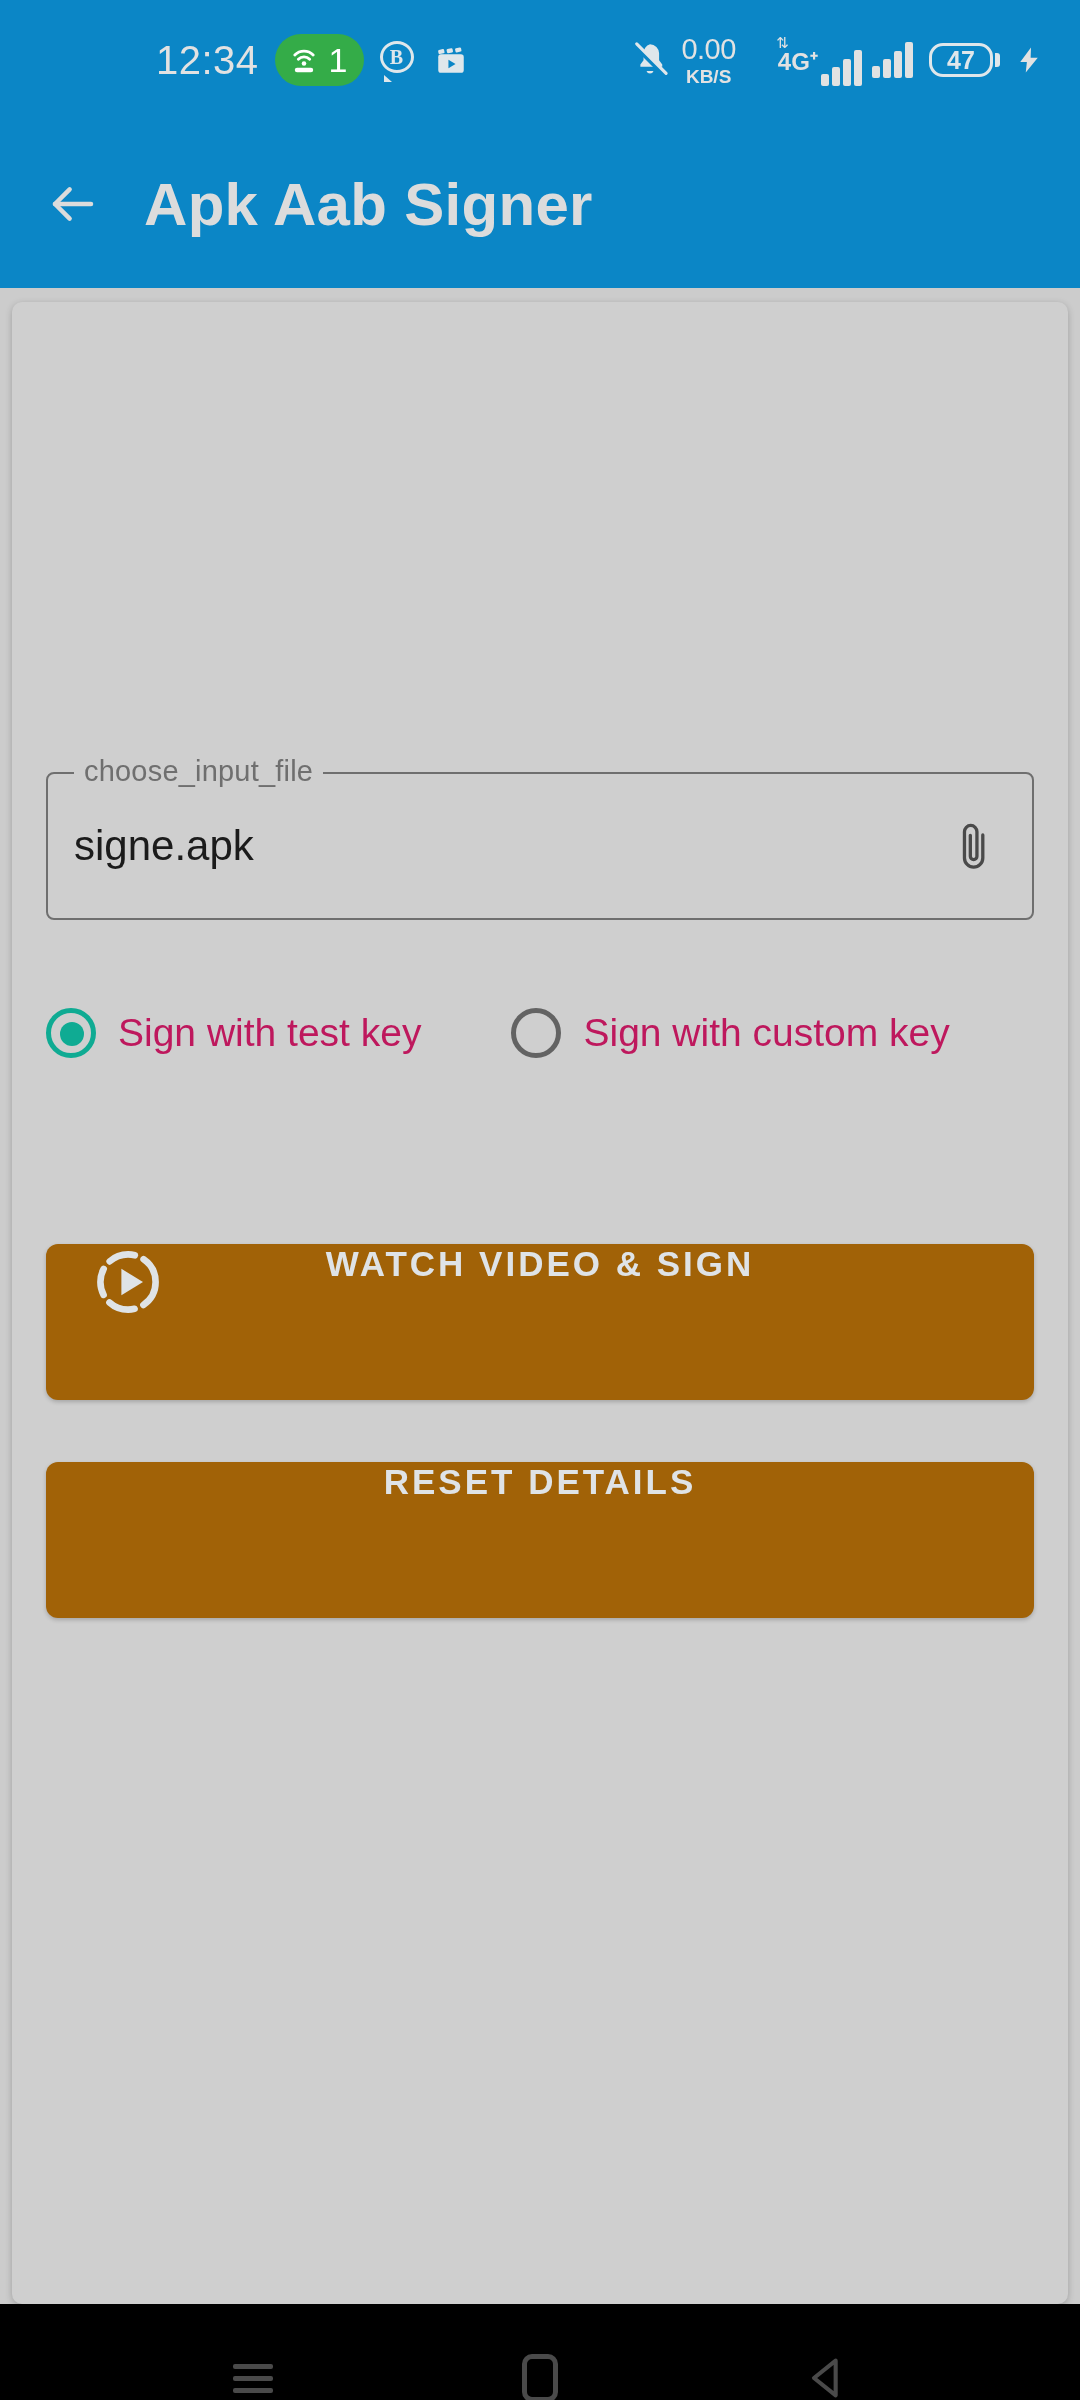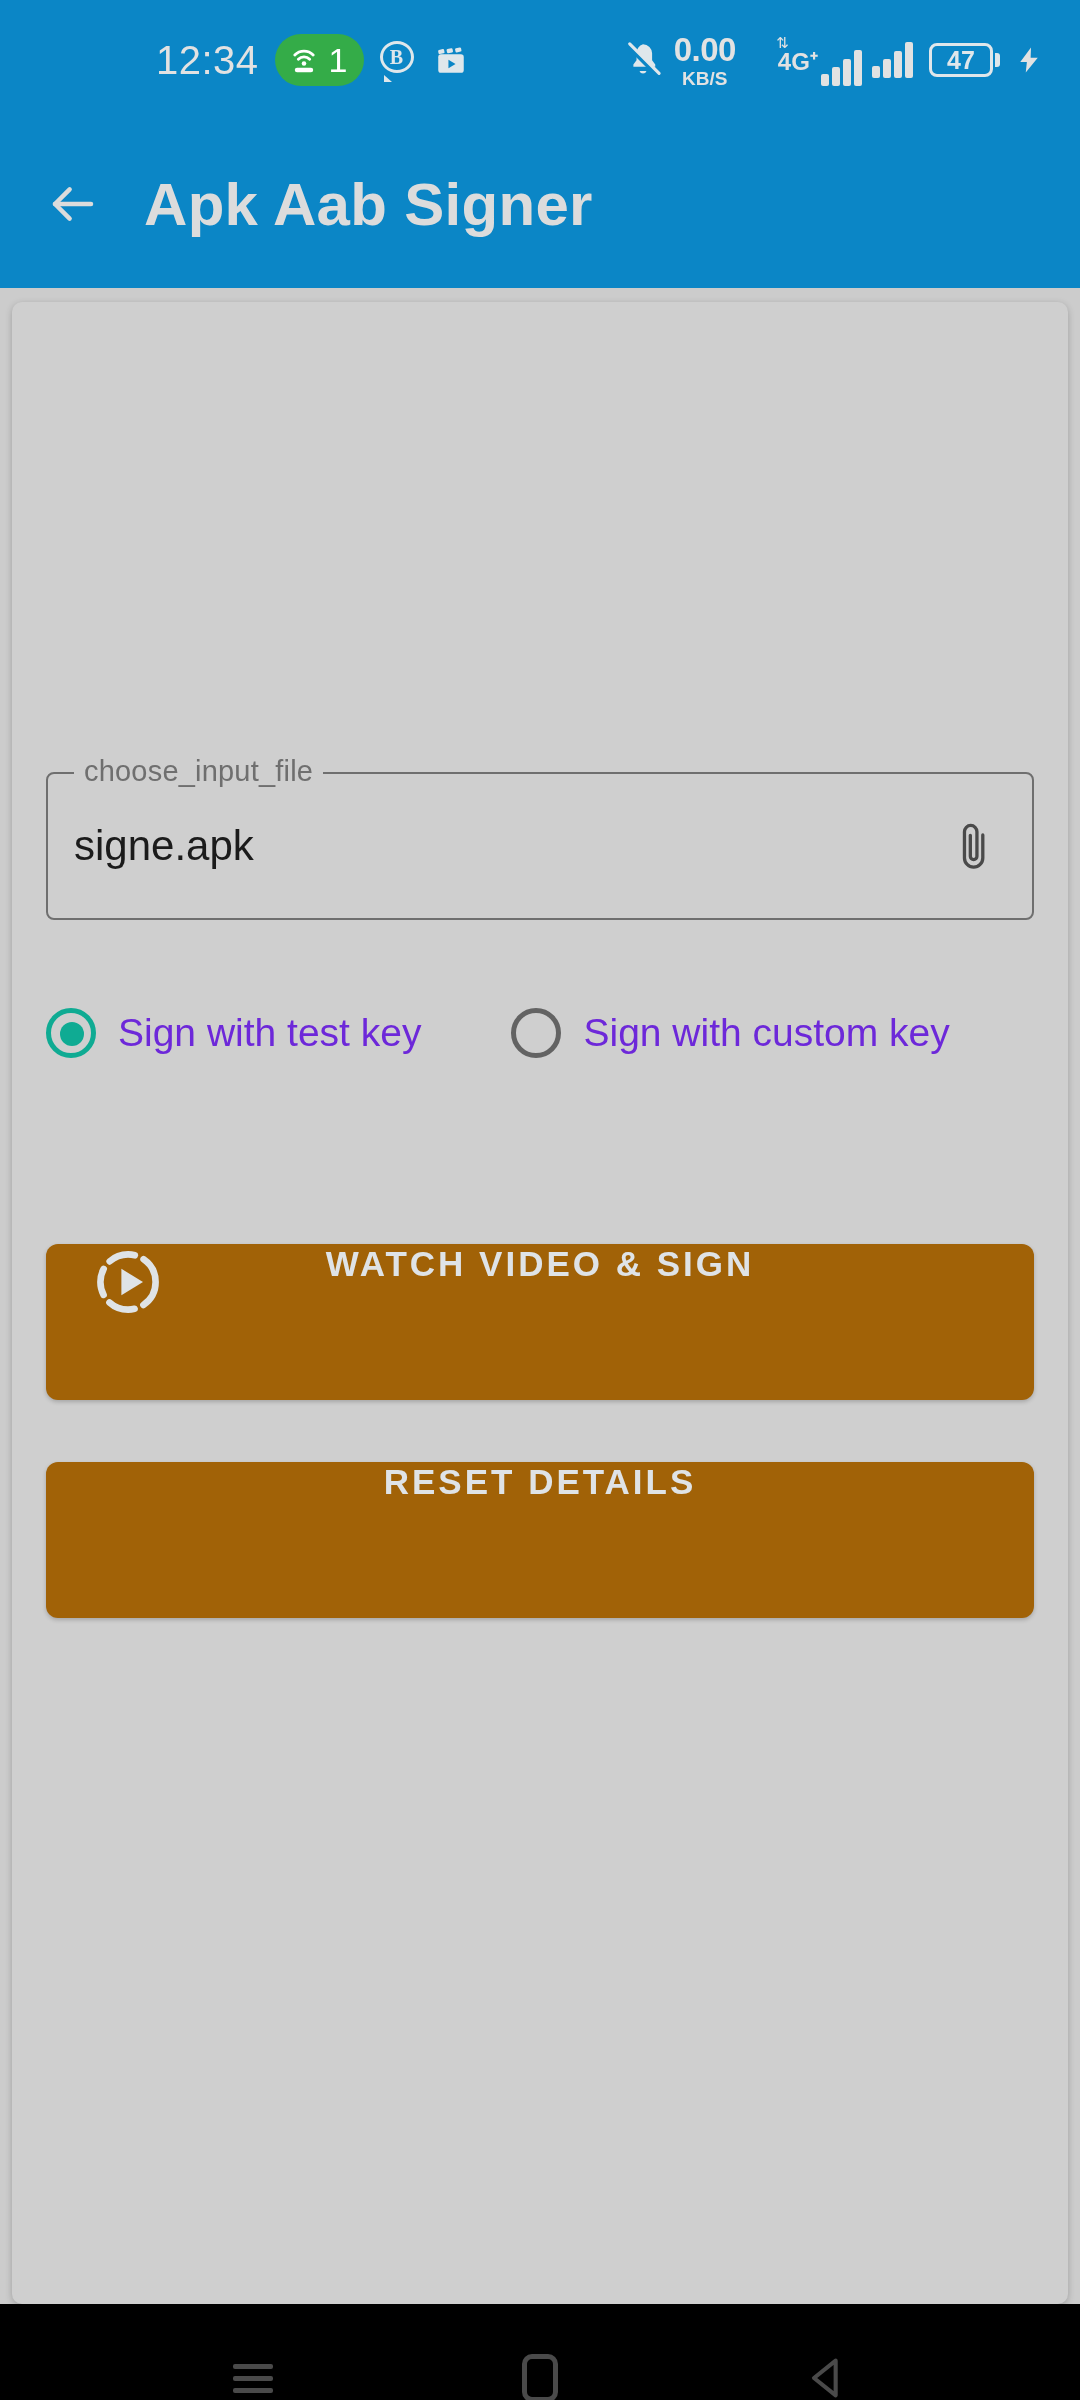--- a/index.html
+++ b/index.html
@@ -90,21 +90,21 @@
     align-items: center;
     gap: 10px;
   }
   .kbs {
     display: flex;
     flex-direction: column;
     align-items: center;
     line-height: 1;
     color: #e2e2e2;
   }
-  .kbs .rate { font-size: 33px; font-weight: 700; letter-spacing: -0.5px; }
+  .kbs .rate { font-size: 29px; font-weight: 400; letter-spacing: -0.5px; }
   .kbs .unit { font-size: 19px; font-weight: 600; margin-top: 3px; }
   .net-group { display: flex; align-items: flex-end; gap: 3px; }
   .net-label {
     display: flex;
     flex-direction: column;
     align-items: center;
     color: #e2e2e2;
     line-height: 1;
     margin-bottom: 12px;
   }
@@ -123,21 +123,21 @@
   .bars i:nth-child(4) { height: 36px; }
 
   .battery {
     display: flex;
     align-items: center;
     margin-left: 6px;
   }
   .battery .shell {
     width: 64px; height: 34px;
     border: 3px solid #dfe7eb;
-    border-radius: 8px;
+    border-radius: 14px;
     display: flex; align-items: center; justify-content: center;
     color: #dfe7eb;
     font-size: 25px;
     font-weight: 600;
   }
   .battery .nub {
     width: 5px; height: 14px;
     background: #dfe7eb;
     border-radius: 0 3px 3px 0;
     margin-left: 2px;
@@ -238,21 +238,21 @@
   .radio.on { border-color: #0fab93; }
   .radio.on::after {
     content: "";
     position: absolute;
     top: 9px; left: 9px;
     width: 24px; height: 24px;
     border-radius: 50%;
     background: #0fab93;
   }
   .radio-label {
-    color: #6d28d9;
+    color: #be185d;
     font-size: 39px;
   }
 
   
   .btn {
     height: 156px;
     background: #a16207;
     border-radius: 12px;
     display: flex;
     justify-content: center;

